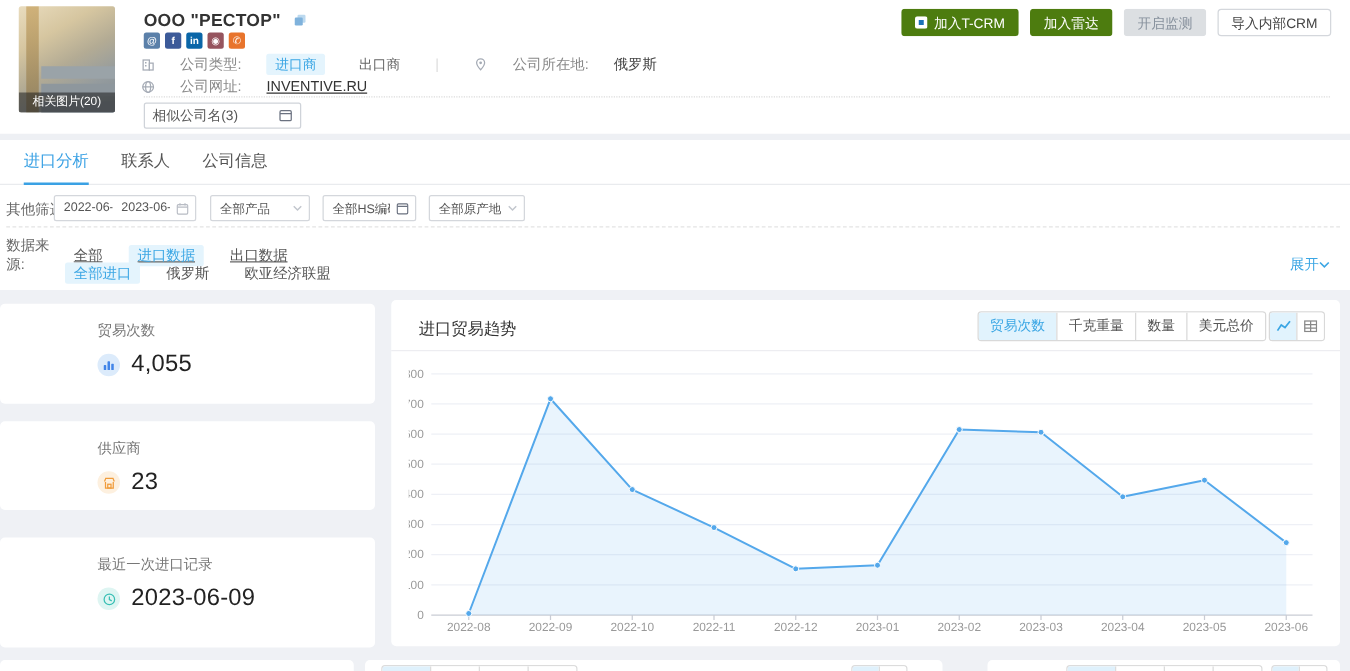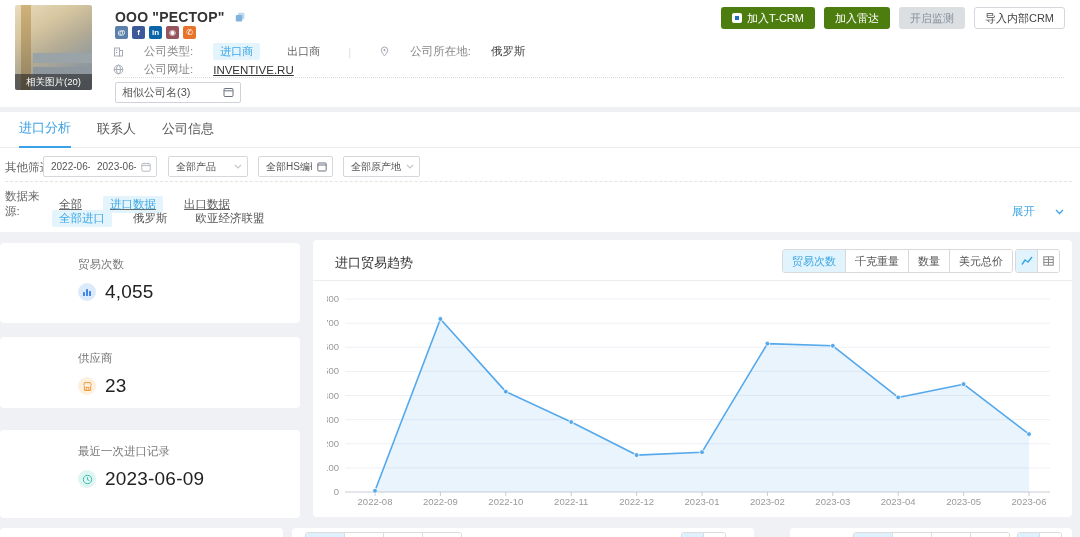--- a/index.html
+++ b/index.html
@@ -33,33 +33,33 @@
   .btn{height:22px;border-radius:3px;font-size:11px;padding:0 10px;display:flex;align-items:center;gap:5px;
        border:1px solid transparent;cursor:pointer;font-family:inherit;}
   .btn.primary{background:#4d7c0f;color:#fff;}
   .btn.disabled{background:#dcdfe2;color:#86909c;cursor:default;}
   .btn.outline{background:#fff;color:#444;border-color:#d4d7dc;}
   
   .gray-band{position:absolute;left:0;top:107px;width:1080px;height:5px;background:#eef0f4;}
   .mid-section{position:absolute;left:0;top:112px;width:1080px;height:120px;background:#fff;}
   .tabs{position:absolute;left:0;top:0;width:100%;height:36px;border-bottom:1px solid #e9ebee;display:flex;align-items:center;padding-left:19px;box-sizing:border-box;}
   .tab{font-size:13px;color:#555;margin-right:26px;height:36px;line-height:34px;cursor:pointer;box-sizing:border-box;}
-  .tab.active{color:#3aa1e4;border-bottom:2px solid #3aa1e4;font-family:Liberation Mono, monospace;}
+  .tab.active{color:#3aa1e4;border-bottom:2px solid #3aa1e4;}
   .filter-row{position:absolute;left:0;top:44px;width:100%;height:22px;}
   .filter-label{position:absolute;left:5px;top:4px;font-size:11.5px;color:#666;}
   .fbox{position:absolute;top:0;height:21px;border:1px solid #d4d7dc;border-radius:2px;background:#fff;
         display:flex;align-items:center;font-size:10px;color:#555;box-sizing:border-box;cursor:pointer;}
   .fbox .grow{flex:1;padding-left:7px;white-space:nowrap;overflow:hidden;}
   .fbox .ico{margin:0 5px;display:flex;}
   .dashed-sep{position:absolute;left:5px;right:8px;top:69px;border-top:1px dashed #e3e3e3;}
   .ds-row{position:absolute;left:5px;font-size:11.5px;color:#666;display:flex;align-items:center;}
   .ds-label{width:47px;color:#666;}
   .ds-opt{margin-right:14px;cursor:pointer;color:#555;font-size:11.5px;padding:1px 7px;border-radius:2px;}
   .ds-opt.active{background:#e4f4fd;color:#3ba6e4;}
-  .expand{position:absolute;right:16px;top:92px;color:#3ba6e4;font-size:11.5px;display:flex;align-items:center;gap:20px;cursor:pointer;}
+  .expand{position:absolute;right:16px;top:92px;color:#3ba6e4;font-size:11.5px;display:flex;align-items:center;gap:0;cursor:pointer;}
   
   .content-bg{position:absolute;left:0;top:232px;width:1080px;height:305px;background:#eff1f5;}
   .stat-card{position:absolute;left:0;width:300px;background:#fff;border-radius:4px;box-sizing:border-box;padding:14px 0 0 78px;}
   .stat-label{font-size:11.5px;color:#777;}
   .stat-value-row{display:flex;align-items:center;margin-top:9px;gap:9px;}
   .stat-ico{width:18px;height:18px;border-radius:50%;display:flex;align-items:center;justify-content:center;}
   .stat-value{font-size:19px;color:#222;font-weight:500;letter-spacing:.2px;}
   .chart-card{position:absolute;left:313px;top:240px;width:759px;height:277px;background:#fff;border-radius:4px;}
   .chart-title{position:absolute;left:22px;top:14px;font-size:13px;color:#333;font-weight:500;}
   .metric-group{position:absolute;top:9px;right:59px;display:flex;border:1px solid #d9d9d9;border-radius:3px;overflow:hidden;}

